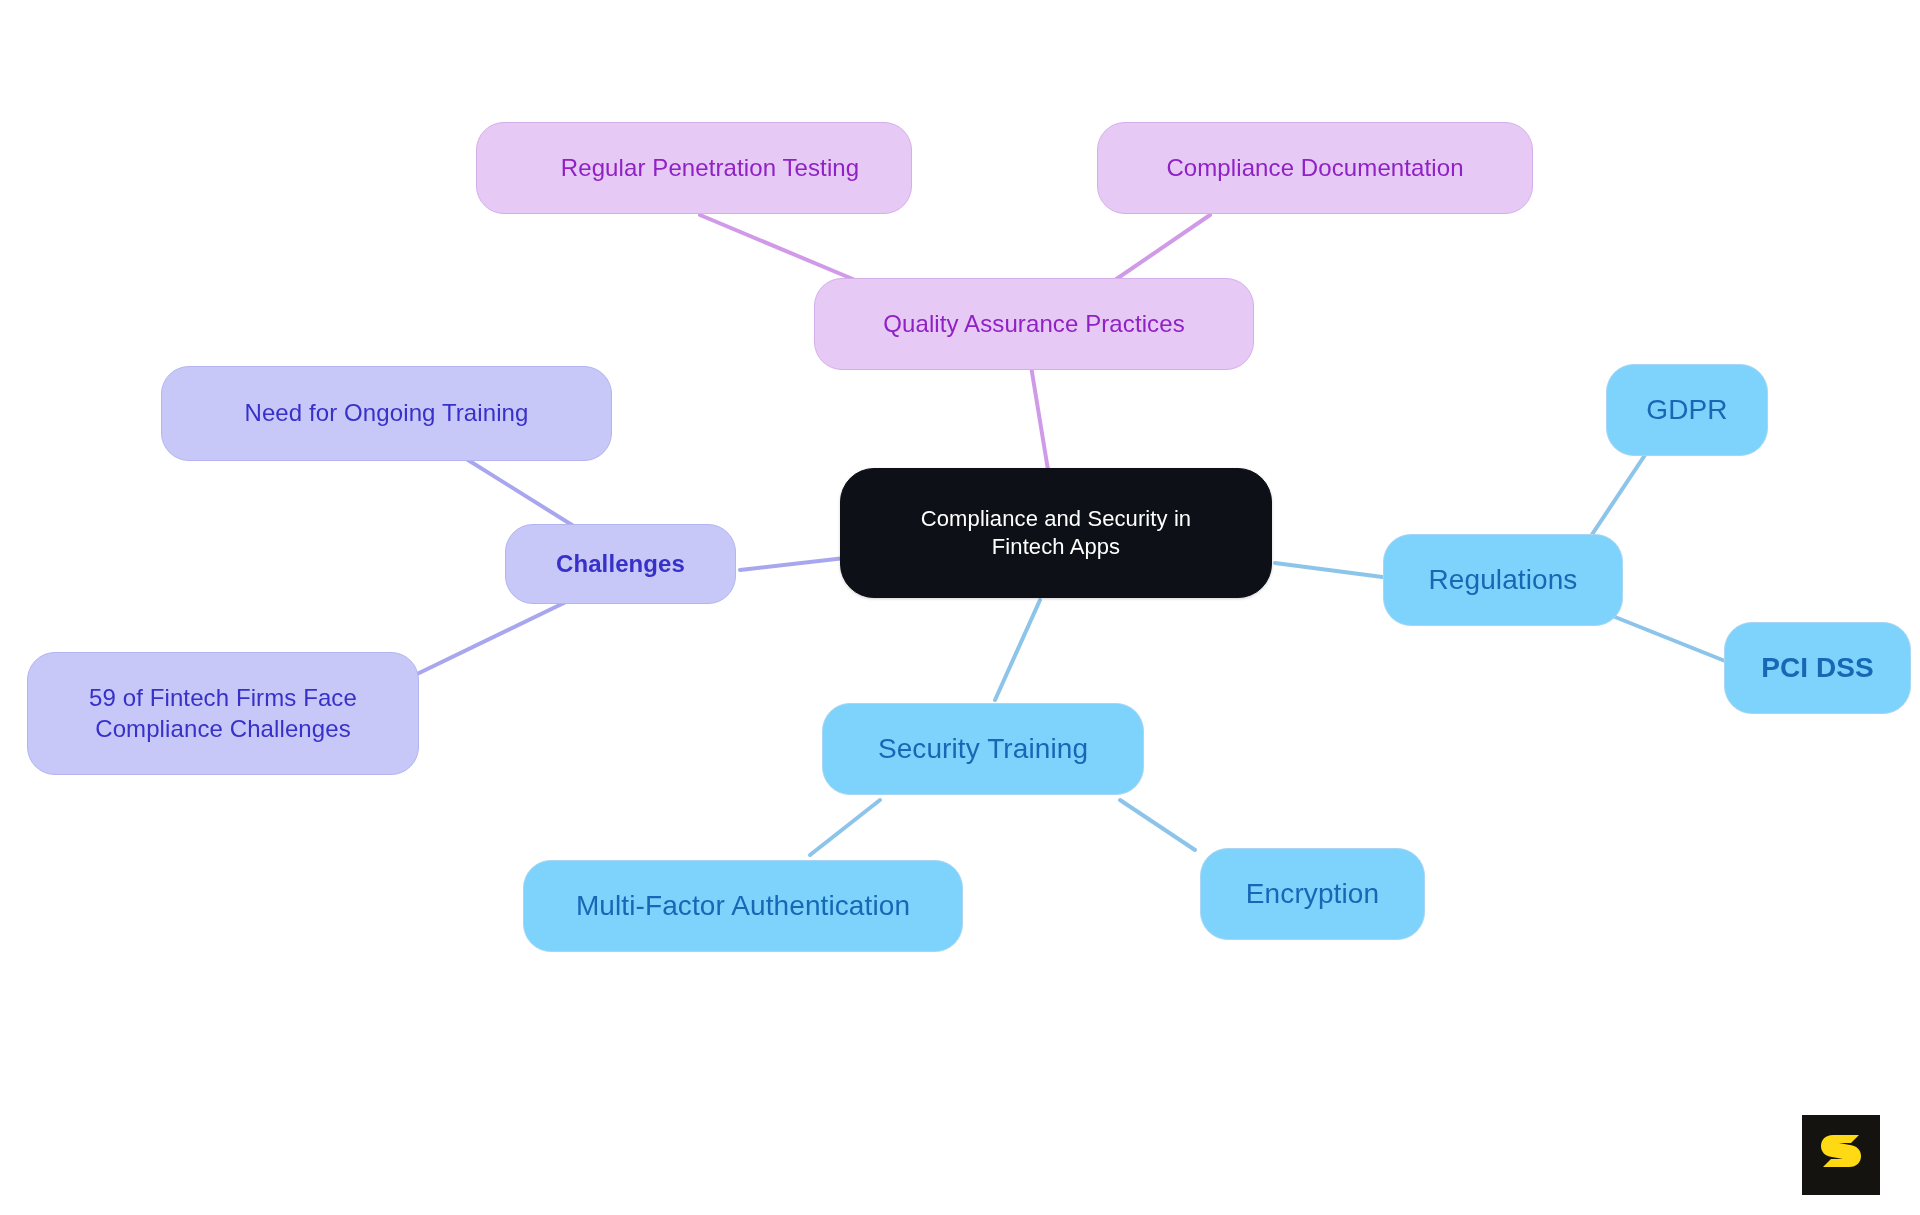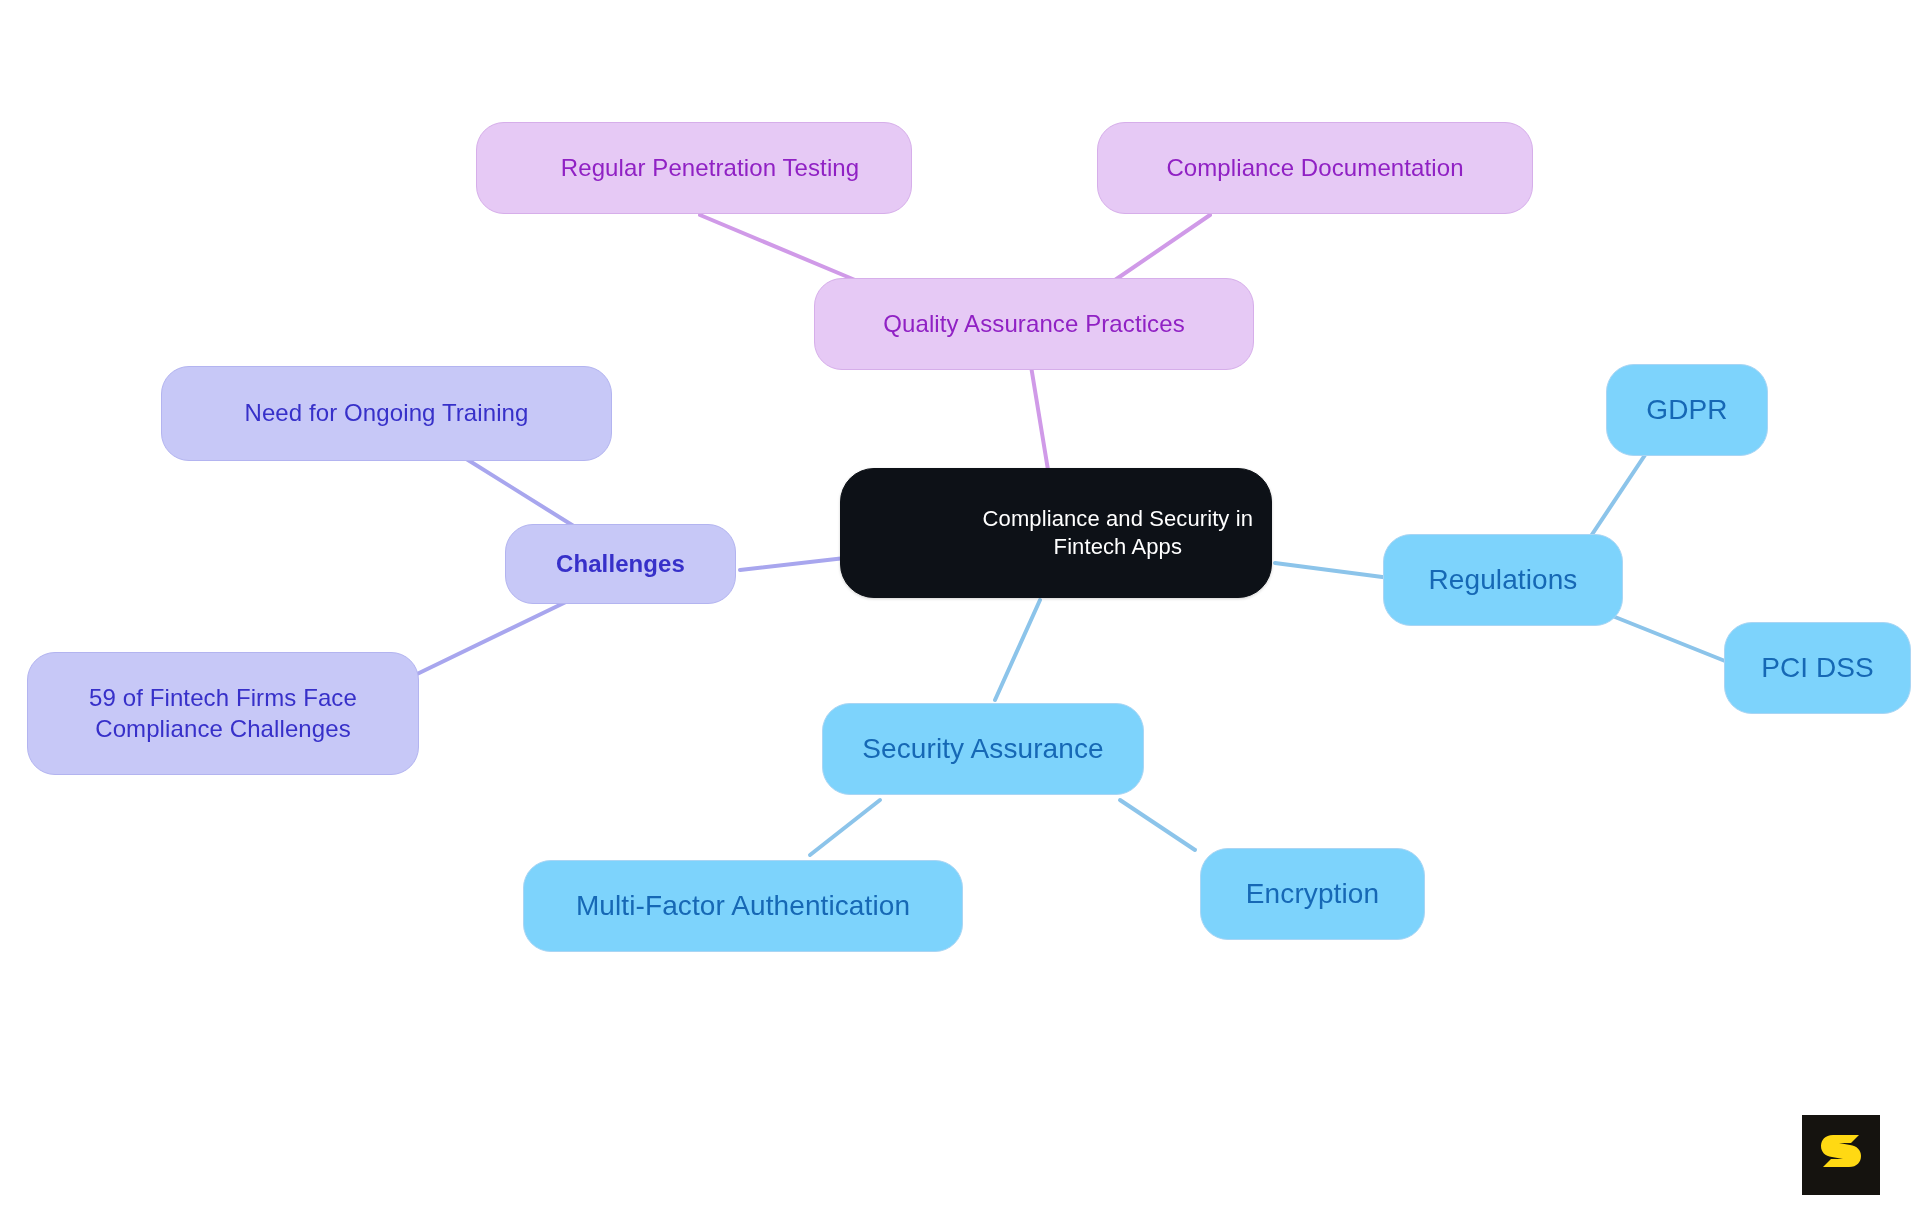--- a/index.html
+++ b/index.html
@@ -96,21 +96,21 @@
 
     <line x1="1275" y1="563" x2="1390" y2="578" stroke="#8cc4ea" stroke-width="4" stroke-linecap="round"></line>
     <line x1="1585" y1="545" x2="1655" y2="440" stroke="#8cc4ea" stroke-width="4" stroke-linecap="round"></line>
     <line x1="1585" y1="605" x2="1735" y2="665" stroke="#8cc4ea" stroke-width="4" stroke-linecap="round"></line>
 
     <line x1="1040" y1="600" x2="995" y2="700" stroke="#8cc4ea" stroke-width="4" stroke-linecap="round"></line>
     <line x1="880" y1="800" x2="810" y2="855" stroke="#8cc4ea" stroke-width="4" stroke-linecap="round"></line>
     <line x1="1120" y1="800" x2="1195" y2="850" stroke="#8cc4ea" stroke-width="4" stroke-linecap="round"></line>
   </svg>
 
-  <div class="node root" style="left:840px; top:468px; width:432px; height:130px;justify-content:flex-end;">
+  <div class="node root" style="left:840px; top:468px; width:432px; height:130px;">
     <span class="label">Compliance and Security in
 Fintech Apps</span>
   </div>
 
   <div class="node purple" style="left:476px; top:122px; width:436px; height:92px;padding-left:32px;">
     <span class="label">Regular Penetration Testing</span>
   </div>
 
   <div class="node purple" style="left:1097px; top:122px; width:436px; height:92px;">
     <span class="label">Compliance Documentation</span>
@@ -134,26 +134,26 @@
   </div>
 
   <div class="node blue" style="left:1606px; top:364px; width:162px; height:92px;">
     <span class="label">GDPR</span>
   </div>
 
   <div class="node blue" style="left:1383px; top:534px; width:240px; height:92px;">
     <span class="label">Regulations</span>
   </div>
 
-  <div class="node blue" style="left:1724px; top:622px; width:187px; height:92px;">
+  <div class="node blue" style="left:1724px; top:622px; width:187px; height:92px;font-weight:bold;">
     <span class="label">PCI DSS</span>
   </div>
 
   <div class="node blue" style="left:822px; top:703px; width:322px; height:92px;">
-    <span class="label">Security Assurance</span>
+    <span class="label">Security Training</span>
   </div>
 
   <div class="node blue" style="left:523px; top:860px; width:440px; height:92px;">
     <span class="label">Multi-Factor Authentication</span>
   </div>
 
   <div class="node blue" style="left:1200px; top:848px; width:225px; height:92px;">
     <span class="label">Encryption</span>
   </div>
 

